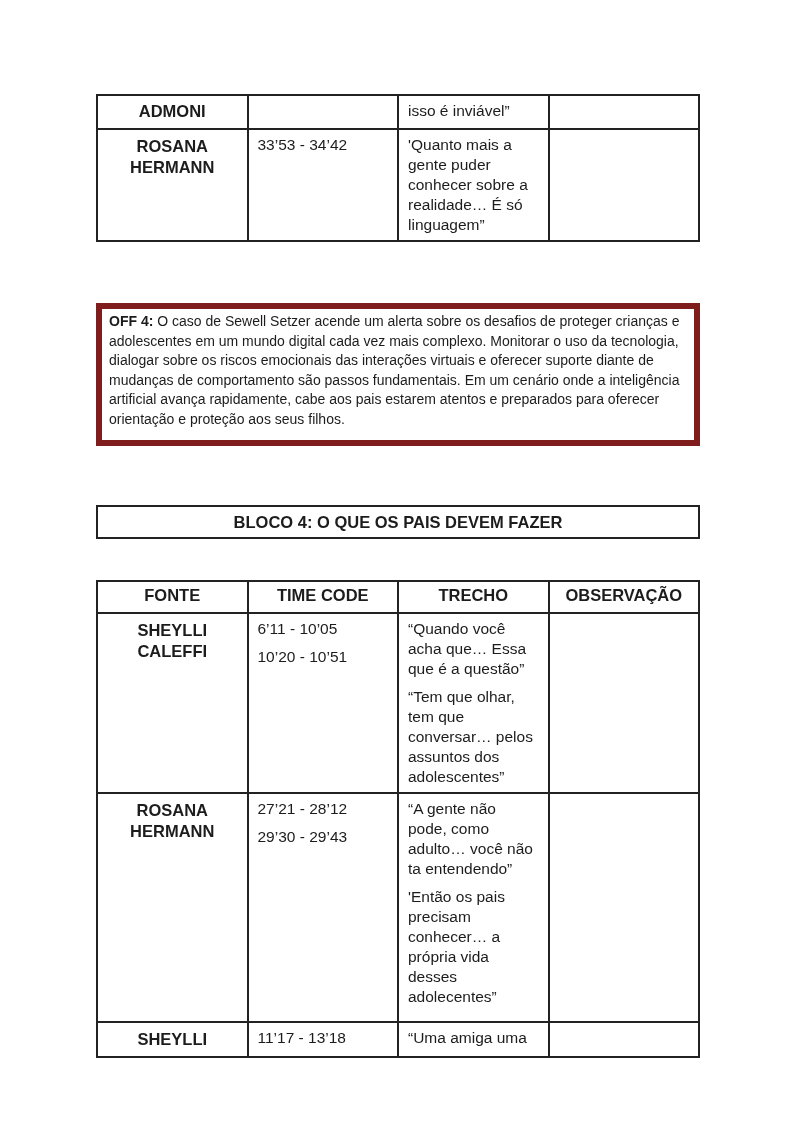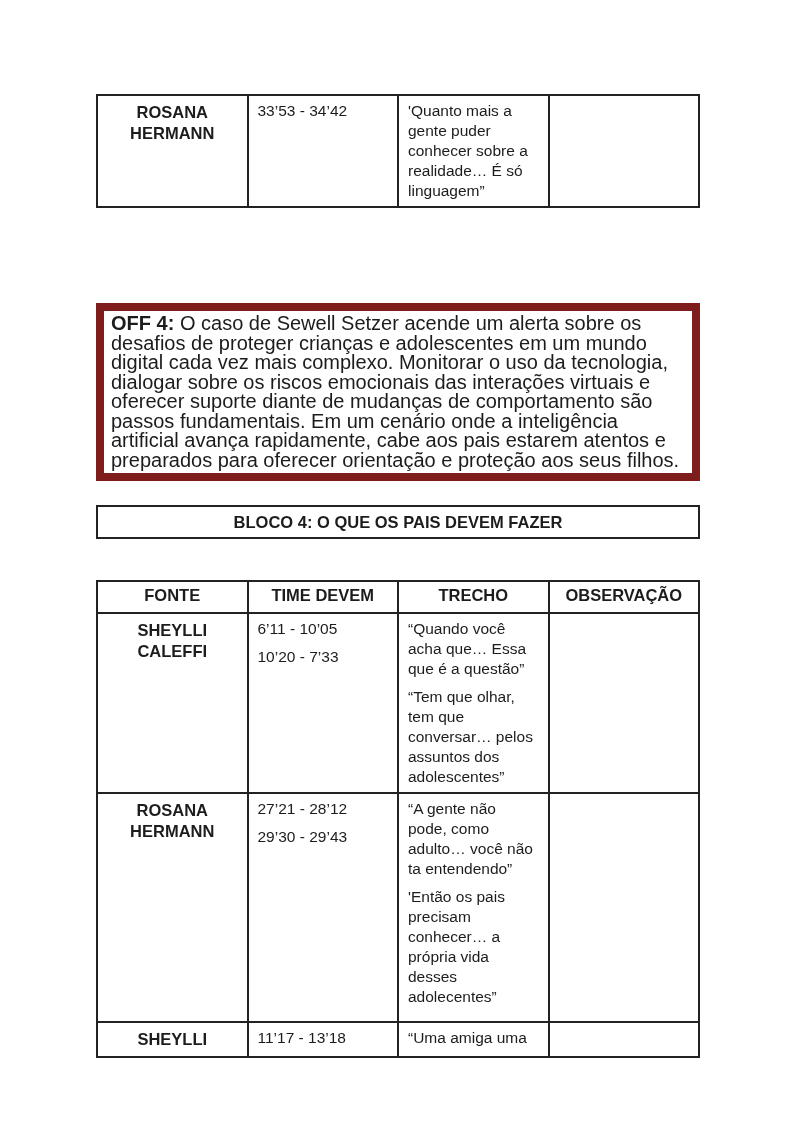--- a/index.html
+++ b/index.html
@@ -67,23 +67,23 @@
 
   #table-main tr.r1 { height: 151px; }
   #table-main tr.r2 { height: 229px; }
   #table-main tr.r3 { height: 33px; }
 
   
   .off-box {
     position: absolute;
     left: 96px; top: 303px;
     width: 604px; min-height: 143px;
-    border: 8px solid #7f1d1d;
+    border: 6px solid #7f1d1d;
     padding: 3px 7px;
-    font-size: 20px;
+    font-size: 14px;
     line-height: 19.5px;
     background: #ffffff;
   }
   .off-box .off-label { font-weight: 700; }
 
   
   .bloco-box {
     position: absolute;
     left: 96px; top: 505px;
     width: 604px; height: 34px;
@@ -101,20 +101,28 @@
 <div class="page">
 
   <table id="table-top" class="doc-table">
     <colgroup>
         <col class="c">
         <col class="c">
         <col class="c">
         <col class="c">
       </colgroup>
     <tbody>
+      <tr class="r1">
+        <td class="fonte">ADMONI</td>
+        <td class="body"></td>
+        <td class="body">
+            <p>isso é inviável”</p>
+          </td>
+        <td class="body"></td>
+      </tr>
       <tr class="r2">
         <td class="fonte">ROSANA
 HERMANN</td>
         <td class="body">
             <p>33’53 - 34’42</p>
           </td>
         <td class="body">
             <p>'Quanto mais a gente puder conhecer sobre a realidade… É só linguagem”</p>
           </td>
         <td class="body"></td>
@@ -133,32 +141,32 @@
   <table id="table-main" class="doc-table">
     <colgroup>
         <col class="c">
         <col class="c">
         <col class="c">
         <col class="c">
       </colgroup>
     <thead>
       <tr>
         <th class="hdr">FONTE</th>
-        <th class="hdr">TIME DEVEM</th>
+        <th class="hdr">TIME CODE</th>
         <th class="hdr">TRECHO</th>
         <th class="hdr">OBSERVAÇÃO</th>
       </tr>
     </thead>
     <tbody>
       <tr class="r1">
         <td class="fonte">SHEYLLI
 CALEFFI</td>
         <td class="body">
             <p>6’11 - 10’05</p>
-            <p>10’20 - 7’33</p>
+            <p>10’20 - 10’51</p>
           </td>
         <td class="body">
             <p>“Quando você acha que… Essa que é a questão”</p>
             <p>“Tem que olhar, tem que conversar… pelos assuntos dos adolescentes”</p>
           </td>
         <td class="body"></td>
       </tr>
       <tr class="r2">
         <td class="fonte">ROSANA
 HERMANN</td>

